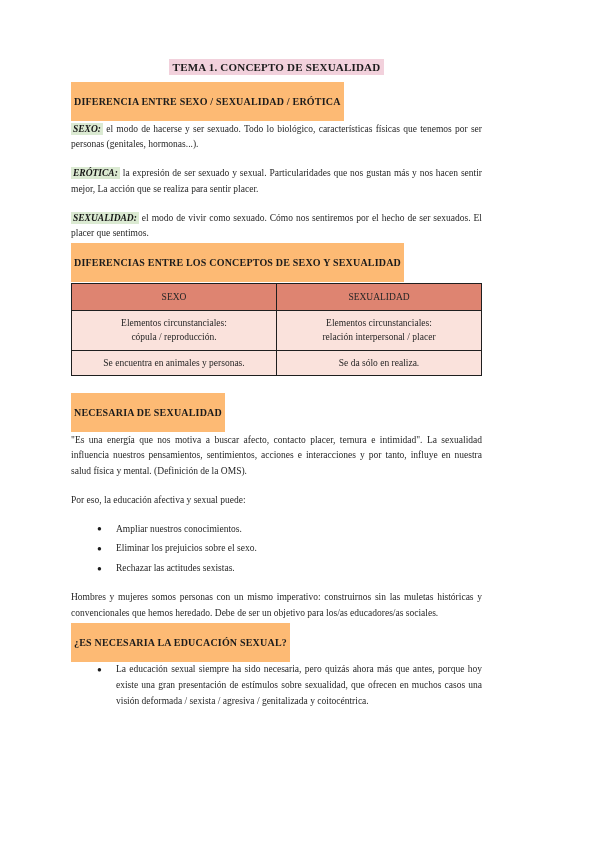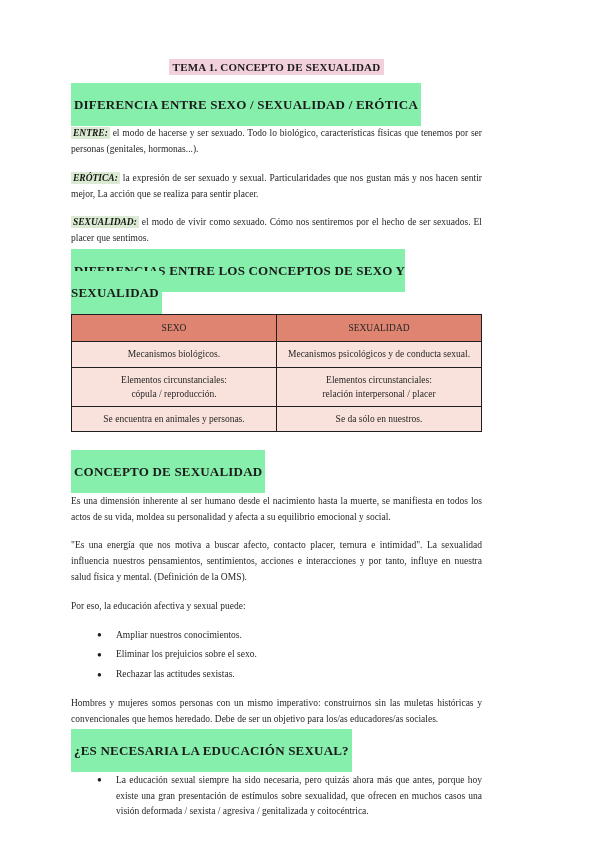--- a/index.html
+++ b/index.html
@@ -30,24 +30,24 @@
     padding: 2px 4px;
     font-weight: bold;
     font-size: 11px;
     letter-spacing: 0.2px;
     color: #1b1b1b;
   }
   .heading {
     margin: 0 0 11px 0;
   }
   .hl-yellow {
-    background: #86efac;
+    background: #fdba74;
     padding: 14px 3px;
     font-weight: bold;
-    font-size: 13px;
+    font-size: 10px;
     letter-spacing: 0.2px;
     color: #1b1b1b;
   }
   p.body-p {
     margin: 0 0 13px 0;
     text-align: justify;
   }
   .term {
     background: #DBEAD2;
     font-weight: bold;
@@ -107,21 +107,21 @@
 
   <div class="title-row">
     <span class="hl-pink">TEMA 1. CONCEPTO DE SEXUALIDAD</span>
   </div>
 
   <div class="heading">
     <span class="hl-yellow">DIFERENCIA ENTRE SEXO / SEXUALIDAD / ERÓTICA</span>
   </div>
 
   <p class="body-p">
-    <span class="term">ENTRE:</span>
+    <span class="term">SEXO:</span>
     <span>el modo de hacerse y ser sexuado. Todo lo biológico, características físicas que tenemos por ser personas (genitales, hormonas...).</span>
   </p>
 
   <p class="body-p">
     <span class="term">ERÓTICA:</span>
     <span>la expresión de ser sexuado y sexual. Particularidades que nos gustan más y nos hacen sentir mejor, La acción que se realiza para sentir placer.</span>
   </p>
 
   <p class="body-p">
     <span class="term">SEXUALIDAD:</span>
@@ -134,41 +134,36 @@
 
   <table class="cmp">
     <thead>
       <tr>
         <th>SEXO</th>
         <th>SEXUALIDAD</th>
       </tr>
     </thead>
     <tbody>
       <tr>
-        <td>Mecanismos biológicos.</td>
-        <td>Mecanismos psicológicos y de conducta sexual.</td>
-      </tr>
-      <tr>
         <td>Elementos circunstanciales:
 cópula / reproducción.</td>
         <td>Elementos circunstanciales:
 relación interpersonal / placer</td>
       </tr>
       <tr>
         <td>Se encuentra en animales y personas.</td>
-        <td>Se da sólo en nuestros.</td>
+        <td>Se da sólo en realiza.</td>
       </tr>
     </tbody>
   </table>
 
   <div class="heading heading-gap-top">
-    <span class="hl-yellow">CONCEPTO DE SEXUALIDAD</span>
+    <span class="hl-yellow">NECESARIA DE SEXUALIDAD</span>
   </div>
 
-  <p class="body-p">Es una dimensión inherente al ser humano desde el nacimiento hasta la muerte, se manifiesta en todos los actos de su vida, moldea su personalidad y afecta a su equilibrio emocional y social.</p>
 
   <p class="body-p">"Es una energía que nos motiva a buscar afecto, contacto placer, ternura e intimidad". La sexualidad influencia nuestros pensamientos, sentimientos, acciones e interacciones y por tanto, influye en nuestra salud física y mental. (Definición de la OMS).</p>
 
   <p class="body-p">Por eso, la educación afectiva y sexual puede:</p>
 
   <ul class="bullets">
     <li>
       <span class="dot">●</span>
       <span>Ampliar nuestros conocimientos.</span>
     </li>

